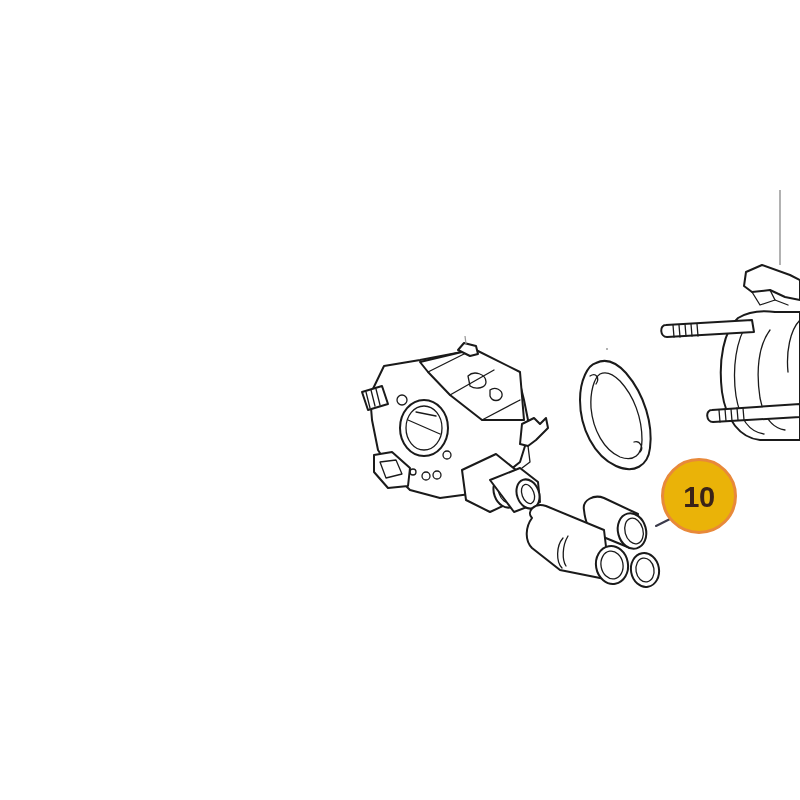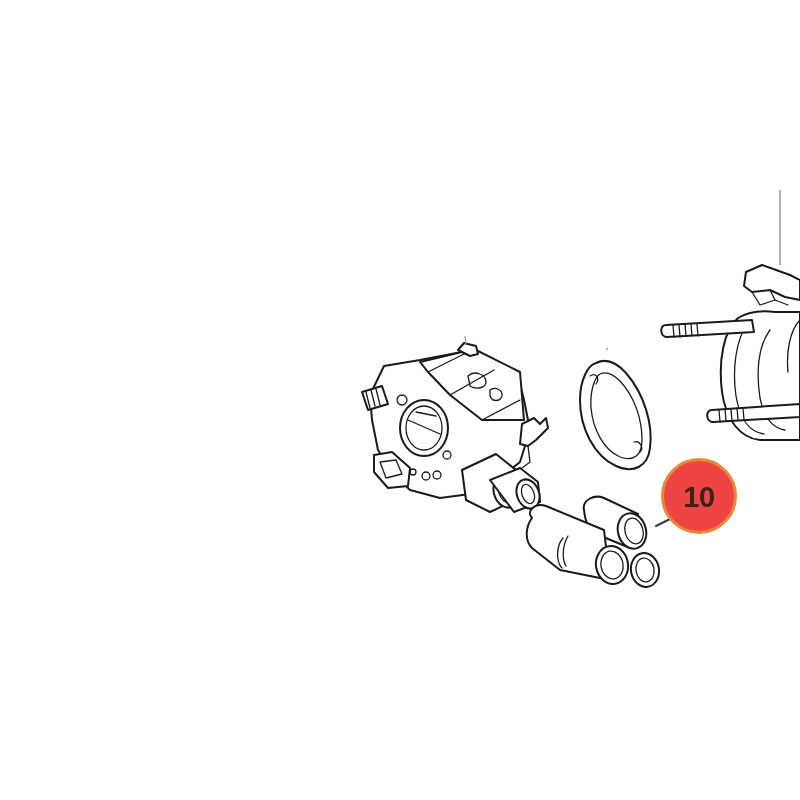--- a/index.html
+++ b/index.html
@@ -32,21 +32,21 @@
     .fillw { fill: #ffffff; }
     .callout {
       position: absolute;
       left: 661px;
       top: 458px;
       width: 76px;
       height: 76px;
       box-sizing: border-box;
       border-radius: 50%;
       border: 3px solid #e8893a;
-      background: #ef4444;
+      background: #eab308;
       display: flex;
       align-items: center;
       justify-content: center;
       cursor: pointer;
     }
     .callout-label {
       font-family: "Liberation Sans", sans-serif;
       font-weight: bold;
       font-size: 29px;
       color: #3a2318;

